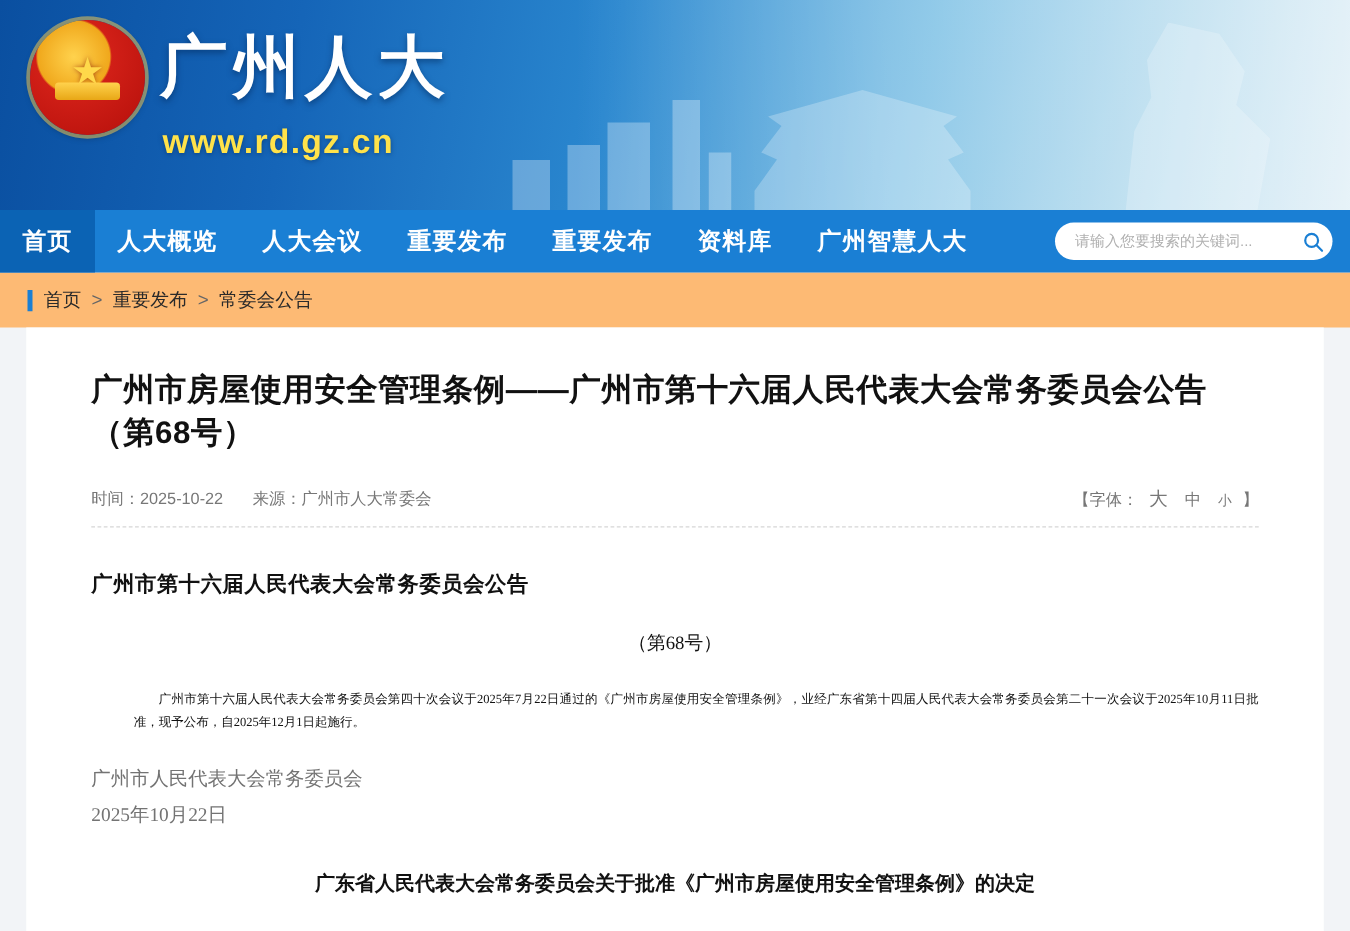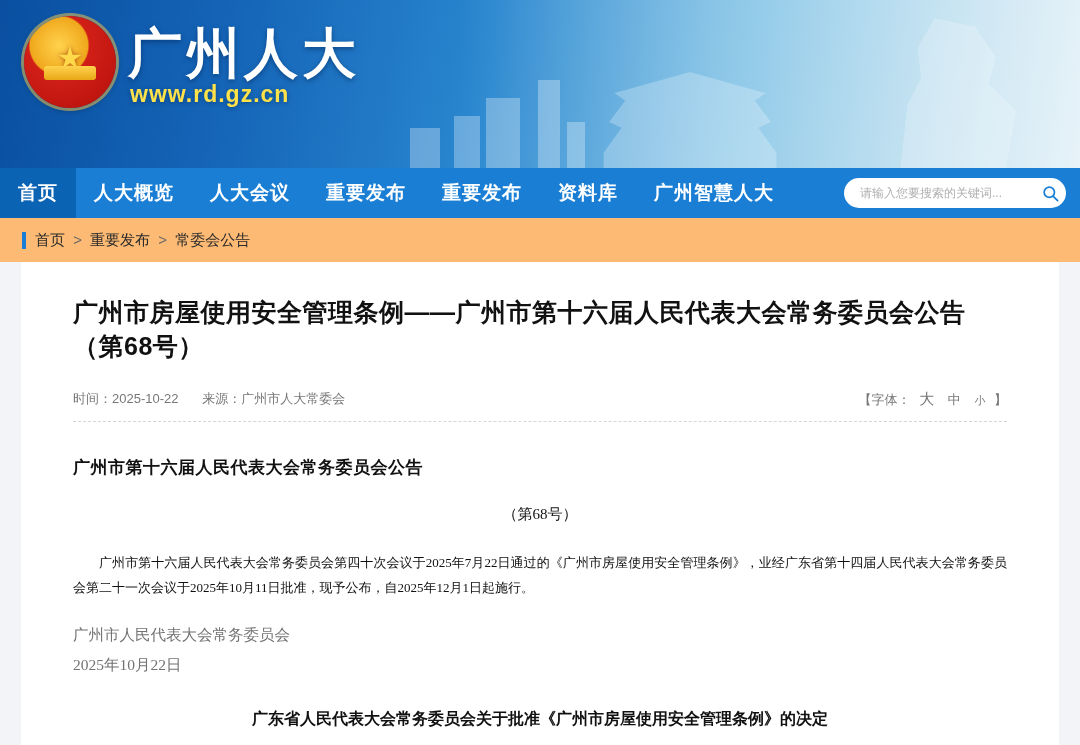--- a/index.html
+++ b/index.html
@@ -39,22 +39,22 @@
     width: 52px; height: 14px;
     background: linear-gradient(#ffd24d, #e8a716);
     border-radius: 3px;
   }
   .site-title {
     position: absolute; left: 128px; top: 18px;
     color: #fff; font-size: 54px; font-weight: bold; letter-spacing: 4px;
     text-shadow: 0 2px 5px rgba(0,40,90,.55);
   }
   .site-url {
-    position: absolute; left: 130px; top: 81px;
-    color: #ffe24a; font-size: 23px; font-weight: bold; letter-spacing: 1px;
+    position: absolute; left: 130px; top: 98px;
+    color: #ffe24a; font-size: 27px; font-weight: bold; letter-spacing: 1px;
     text-shadow: 0 1px 4px rgba(0,40,90,.55);
   }
   .sky-glow {
     position: absolute; right: 0; top: 0; width: 620px; height: 168px;
     background: linear-gradient(90deg, rgba(255,255,255,0) 0%, rgba(255,255,255,.28) 40%, rgba(255,255,255,.5) 100%);
   }
   .bldg { position: absolute; bottom: 0; background: rgba(255,255,255,.30); }
   .pagoda {
     position: absolute; right: 300px; bottom: 0; width: 180px; height: 96px;
     background: rgba(255,255,255,.25);
@@ -142,22 +142,22 @@
 
   .body-area { padding-top: 34px; font-family: "Liberation Serif", serif; }
   .doc-head {
     text-align: left; font-size: 17px; font-weight: bold; color: #111;
     letter-spacing: .5px;
   }
   .doc-num {
     text-align: center; font-size: 15px; color: #111; margin-top: 26px;
   }
   .para {
-    margin-top: 26px; font-size: 13px; color: #111;
-    line-height: 1.95; text-indent: 2em; text-align: justify;
+    margin-top: 26px; font-size: 10px; color: #111;
+    line-height: 1.95; text-indent: 2em; text-align: justify; margin-left: 34px;
   }
   .sign {
     margin-top: 20px; font-size: 15.5px; color: #737373; line-height: 1.9;
   }
   .sub-head {
     margin-top: 30px; text-align: center;
     font-size: 16px; font-weight: bold; color: #111;
   }
 </style>
 </head>

